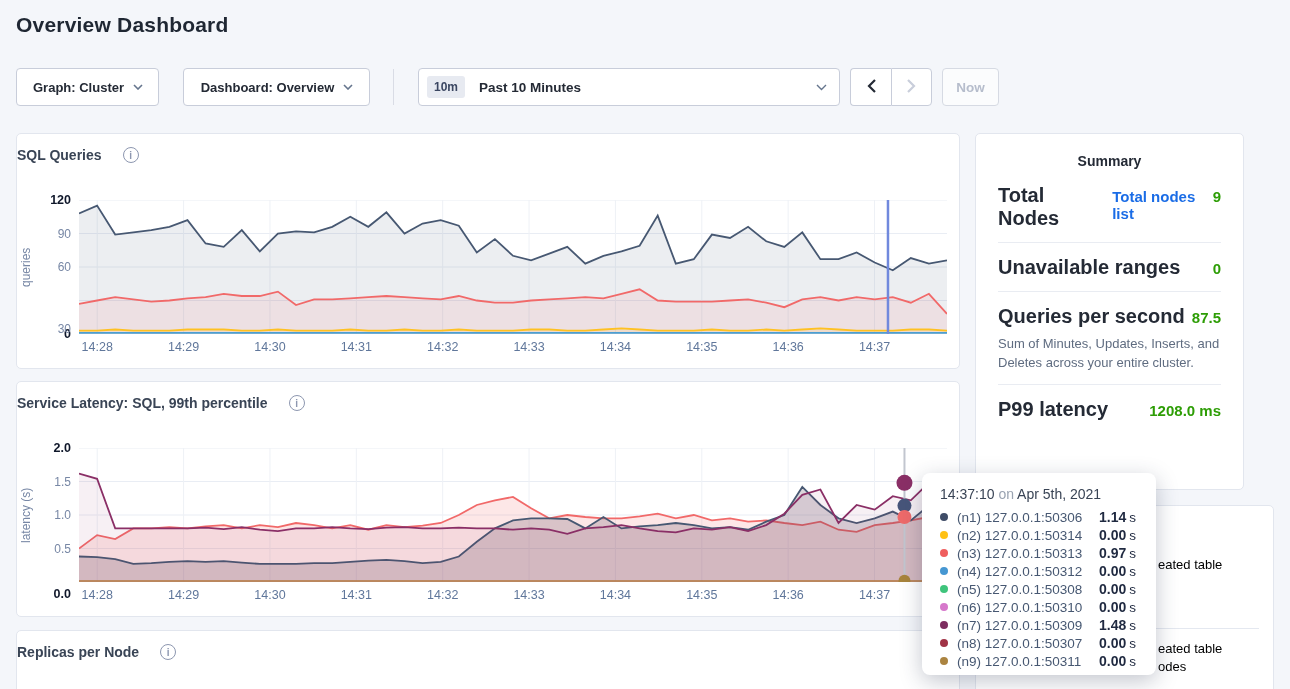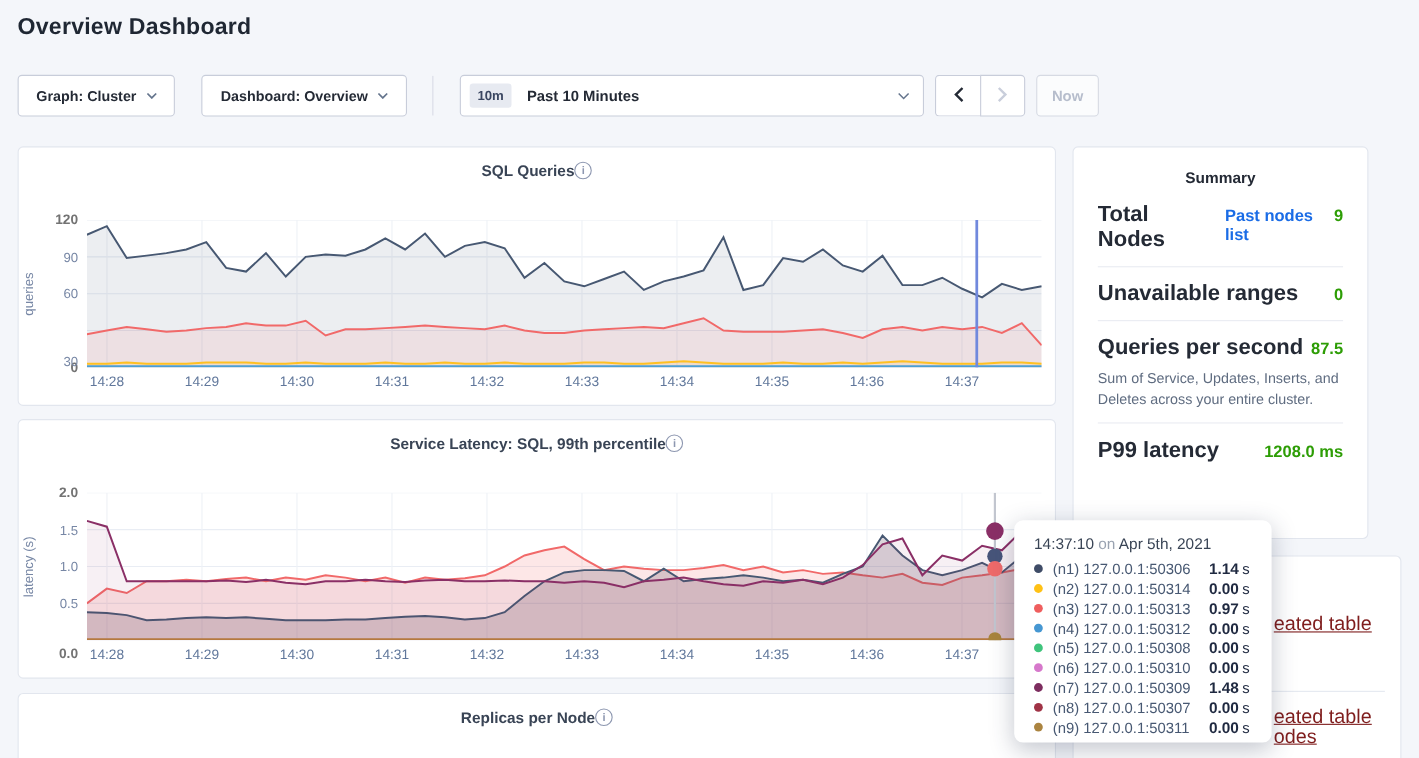--- a/index.html
+++ b/index.html
@@ -28,46 +28,46 @@
   .now-btn { width:57px; height:38px; background:#fbfcfd; border:1px solid #d6dae3; border-radius:4px; font-size:13.5px; font-weight:700; color:#b6bdcc; cursor:default; }
 
   
   .card { position:absolute; background:#fff; border:1px solid #e2e6ee; border-radius:5px; }
   .card-sql   { left:16px; top:133px; width:944px; height:236px; }
   .card-lat   { left:16px; top:381px; width:944px; height:236px; }
   .card-rep   { left:16px; top:630px; width:944px; height:120px; }
   .card-sum   { left:975px; top:133px; width:269px; height:357px; overflow:hidden; }
   .card-ev    { left:975px; top:505px; width:299px; height:240px; overflow:hidden; }
 
-  .chart-title-row { position:absolute; left:0; right:0; top:13px; display:flex; align-items:center; justify-content:center; gap:0; }
+  .chart-title-row { position:absolute; left:0; right:0; top:13px; display:flex; align-items:center; justify-content:flex-start; gap:21px; }
   .chart-title { font-size:14px; font-weight:700; color:#394455; }
   .info-icon { width:16px; height:16px; border:1.3px solid #8d97b0; border-radius:50%; color:#8d97b0; font-size:10px; font-weight:700; display:inline-flex; align-items:center; justify-content:center; font-style:normal; }
   .legend { position:absolute; top:45px; right:22px; display:flex; gap:22px; }
   .legend-item { display:flex; align-items:center; gap:6px; font-size:12px; color:#67727e; cursor:pointer; }
   .legend-dot { width:9px; height:9px; border-radius:50%; }
 
   .chart-area { position:absolute; left:0; top:66px; right:0; height:170px; }
   .y-title { position:absolute; left:2px; top:28px; width:14px; height:78px; display:flex; align-items:center; justify-content:center; transform:rotate(180deg); writing-mode:vertical-rl; font-size:12px; color:#7787a5; }
   .ytick { position:absolute; width:40px; text-align:right; font-size:12px; color:#7787a5; }
-  .ytick.bold { font-weight:700; color:#737373; font-size:12.5px; }
+  .ytick.bold { font-weight:700; color:#0f172a; font-size:12.5px; }
   .plot { position:absolute; left:62px; top:0; width:868px; height:134px; }
   .plot svg { display:block; }
   .xtick { position:absolute; top:140px; width:52px; text-align:center; font-size:12.5px; color:#60779b; }
 
   
   .sum-title { text-align:center; padding:19px 0 12px; font-size:14px; font-weight:700; color:#242a35; }
   .sum-row { margin:0 22px; padding:13px 0 12px; border-top:1px solid #e9ecf2; }
   .sum-line { display:flex; align-items:baseline; }
   .sum-label { font-size:20px; font-weight:700; color:#242a35; }
   .sum-link { font-size:15px; font-weight:700; color:#1a6ce6; margin-left:10px; cursor:pointer; }
   .sum-value { margin-left:auto; font-size:15px; font-weight:700; color:#2d9d05; }
   .sum-desc { margin-top:6px; font-size:13px; line-height:19px; color:#5f6c80; }
 
   
-  .ev-frag { position:absolute; left:182px; font-size:18px; color:#7f1d1d; white-space:nowrap;text-decoration:underline; }
+  .ev-frag { position:absolute; left:182px; font-size:13px; color:#000000; white-space:nowrap; }
   .ev-div { position:absolute; left:22px; right:14px; top:122px; border-top:1px solid #e4e8f0; }
 
   
   .tooltip { position:absolute; left:922px; top:473px; width:234px; height:202px; background:#fff; border-radius:8px; box-shadow:0 6px 22px rgba(40,50,80,.28); padding:13px 0 0 18px; z-index:40; }
   .tip-head { font-size:14px; color:#394455; margin-bottom:6px; }
   .tip-head .on { color:#9aa3b1; }
   .tip-row { display:flex; align-items:center; height:18px; font-size:13.5px; color:#475872; }
   .tip-dot { width:8px; height:8px; border-radius:50%; margin-right:9px; flex:0 0 8px; }
   .tip-label { flex:0 0 142px; white-space:nowrap; }
   .tip-val { font-weight:700; color:#1f2940; font-size:14px; }
@@ -239,36 +239,36 @@
       <span class="chart-title">Replicas per Node</span>
       <span class="info-icon">i</span>
     </div>
   </div>
 
   <div class="card card-sum">
     <div class="sum-title">Summary</div>
     <div class="sum-row" style="border-top:none; padding-top:3px;">
       <div class="sum-line">
         <span class="sum-label">Total Nodes</span>
-        <span class="sum-link">Past nodes list</span>
+        <span class="sum-link">Total nodes list</span>
         <span class="sum-value">9</span>
       </div>
     </div>
     <div class="sum-row">
       <div class="sum-line">
         <span class="sum-label">Unavailable ranges</span>
         <span class="sum-value">0</span>
       </div>
     </div>
     <div class="sum-row">
       <div class="sum-line">
         <span class="sum-label">Queries per second</span>
         <span class="sum-value">87.5</span>
       </div>
-      <div class="sum-desc">Sum of Service, Updates, Inserts, and Deletes across your entire cluster.</div>
+      <div class="sum-desc">Sum of Minutes, Updates, Inserts, and Deletes across your entire cluster.</div>
     </div>
     <div class="sum-row">
       <div class="sum-line">
         <span class="sum-label">P99 latency</span>
         <span class="sum-value">1208.0 ms</span>
       </div>
     </div>
   </div>
 
   <div class="card card-ev">

